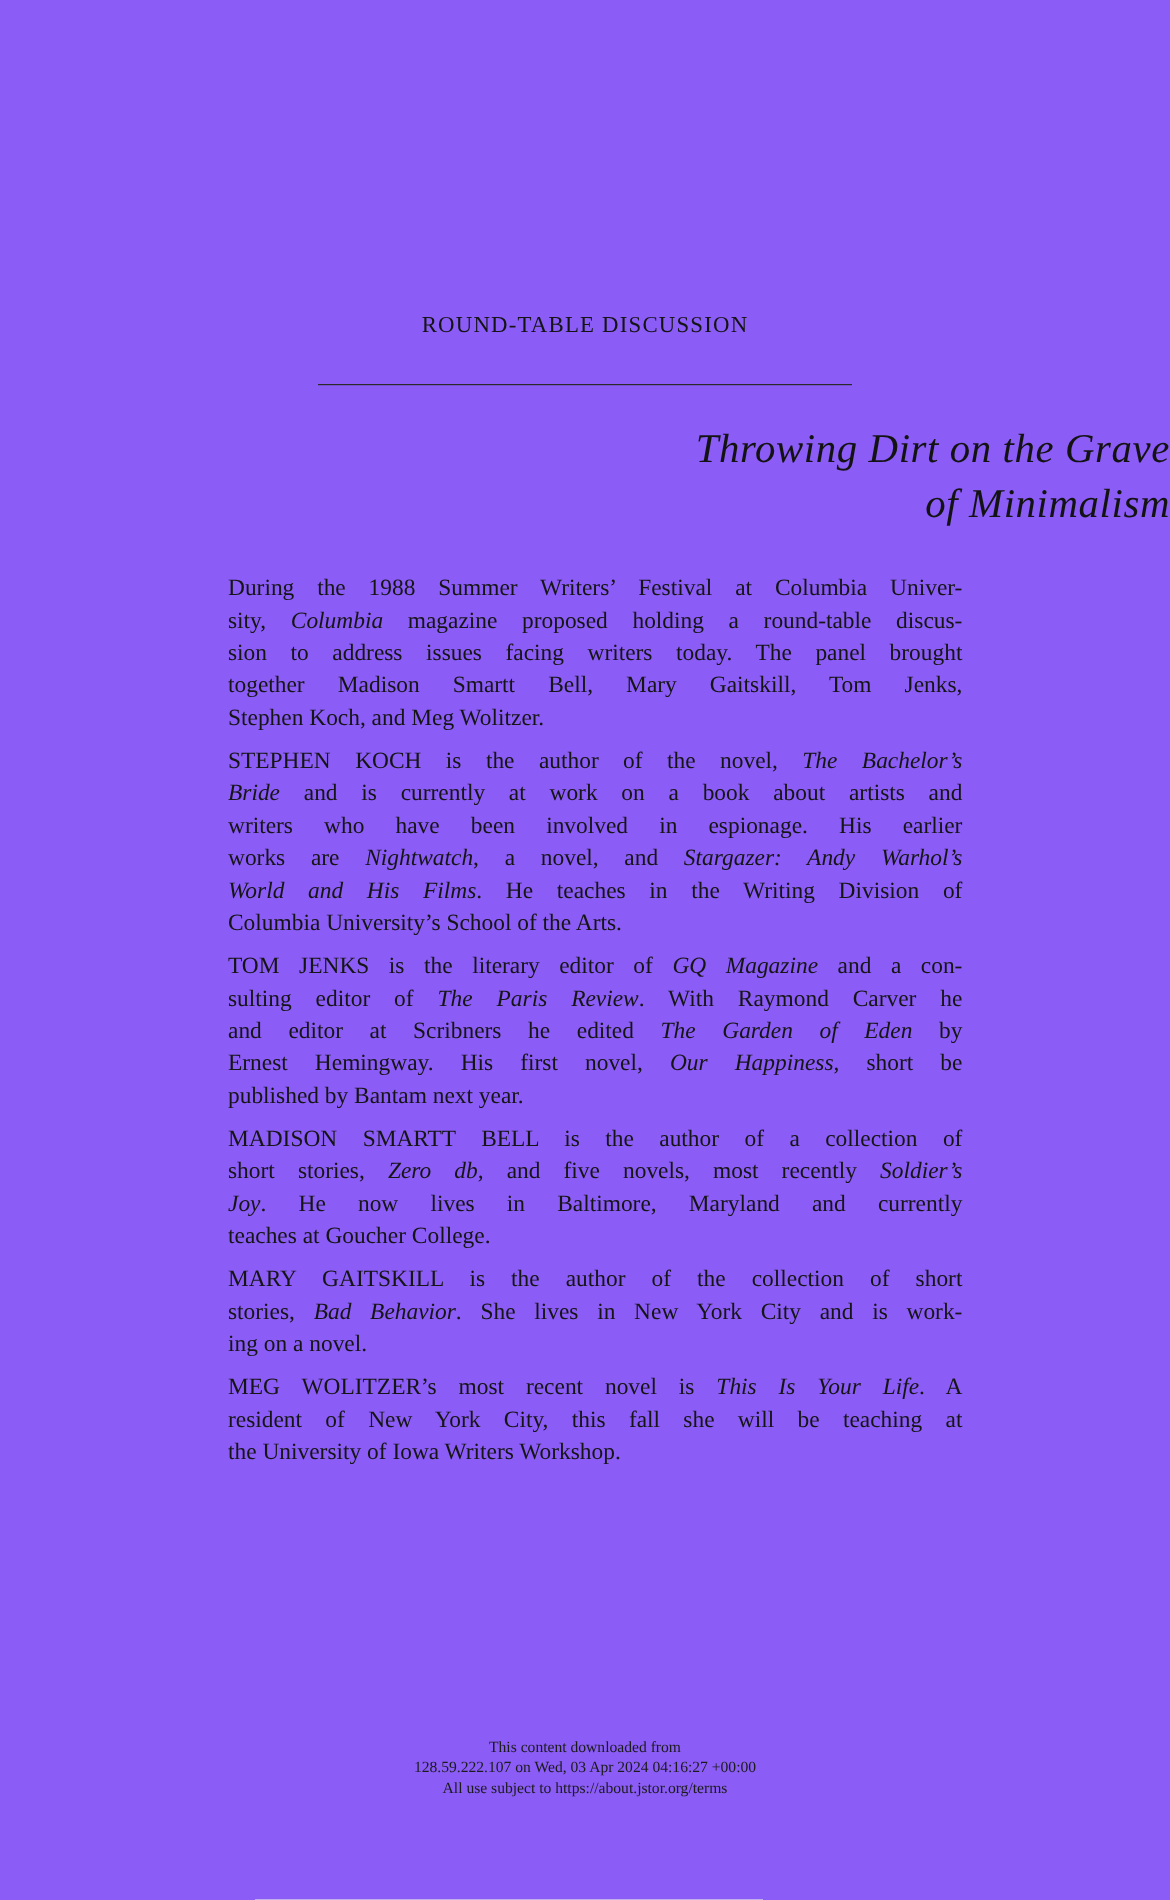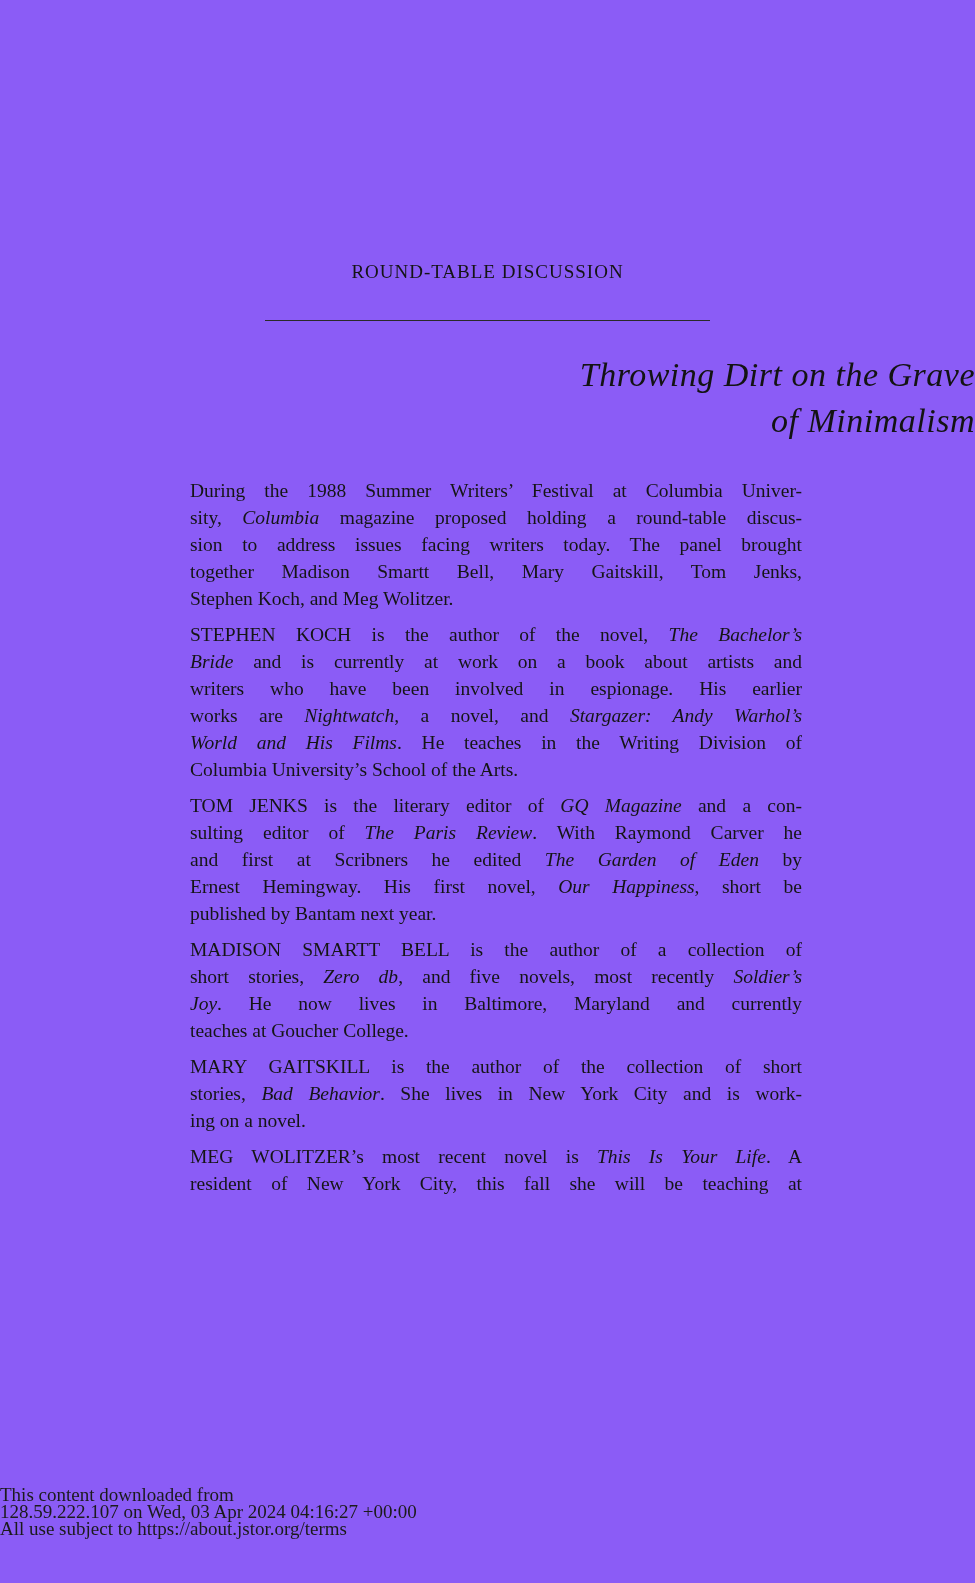--- a/index.html
+++ b/index.html
@@ -71,24 +71,24 @@
     white-space: nowrap;
   }
   .line.last {
     text-align-last: left;
   }
   .footer {
     position: absolute;
     top: 1447px;
     left: 0;
     width: 100%;
-    font-size: 19px;
+    text-align: center;
+    font-size: 13px;
     line-height: 17px;
     color: #1b1b1b;
-    margin-top: 39px;
   }
 </style>
 </head>
 <body>
 
 <div class="page">
 
   <div class="kicker">ROUND-TABLE DISCUSSION</div>
 
   <hr class="rule">
@@ -107,38 +107,39 @@
         <span class="line"><span>STEPHEN KOCH is the author of the novel, </span><i>The Bachelor’s</i></span>
         <span class="line"><i>Bride</i><span> and is currently at work on a book about artists and</span></span>
         <span class="line"><span>writers who have been involved in espionage. His earlier</span></span>
         <span class="line"><span>works are </span><i>Nightwatch</i><span>, a novel, and </span><i>Stargazer: Andy Warhol’s</i></span>
         <span class="line"><i>World and His Films</i><span>. He teaches in the Writing Division of</span></span>
         <span class="line last"><span>Columbia University’s School of the Arts.</span></span>
       </p>
       <p class="para">
         <span class="line"><span>TOM JENKS is the literary editor of </span><i>GQ Magazine</i><span> and a con-</span></span>
         <span class="line"><span>sulting editor of </span><i>The Paris Review</i><span>. With Raymond Carver he</span></span>
-        <span class="line"><span>and first at Scribners he edited </span><i>The Garden of Eden</i><span> by</span></span>
+        <span class="line"><span>and editor at Scribners he edited </span><i>The Garden of Eden</i><span> by</span></span>
         <span class="line"><span>Ernest Hemingway. His first novel, </span><i>Our Happiness</i><span>, short be</span></span>
         <span class="line last"><span>published by Bantam next year.</span></span>
       </p>
       <p class="para">
         <span class="line"><span>MADISON SMARTT BELL is the author of a collection of</span></span>
         <span class="line"><span>short stories, </span><i>Zero db</i><span>, and five novels, most recently </span><i>Soldier’s</i></span>
         <span class="line"><i>Joy</i><span>. He now lives in Baltimore, Maryland and currently</span></span>
         <span class="line last"><span>teaches at Goucher College.</span></span>
       </p>
       <p class="para">
         <span class="line"><span>MARY GAITSKILL is the author of the collection of short</span></span>
         <span class="line"><span>stories, </span><i>Bad Behavior</i><span>. She lives in New York City and is work-</span></span>
         <span class="line last"><span>ing on a novel.</span></span>
       </p>
       <p class="para">
         <span class="line"><span>MEG WOLITZER’s most recent novel is </span><i>This Is Your Life</i><span>. A</span></span>
         <span class="line"><span>resident of New York City, this fall she will be teaching at</span></span>
+        <span class="line last"><span>the University of Iowa Writers Workshop.</span></span>
       </p>
     </div>
 
   <div class="footer">
     <div>This content downloaded from</div>
     <div>128.59.222.107 on Wed, 03 Apr 2024 04:16:27 +00:00</div>
     <div>All use subject to https://about.jstor.org/terms</div>
   </div>
 
 </div>

